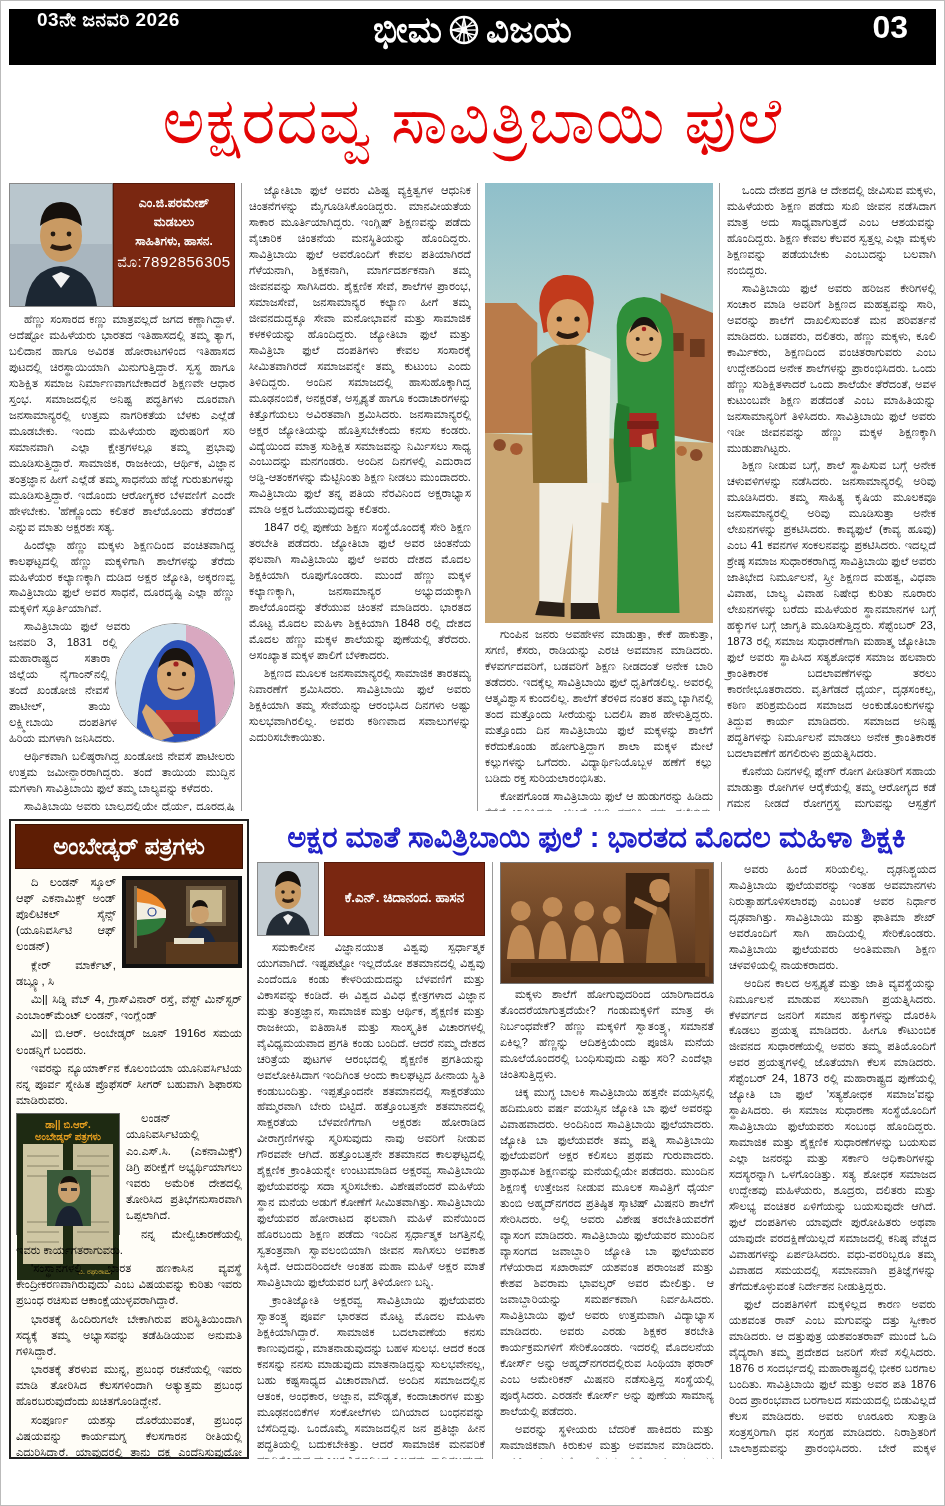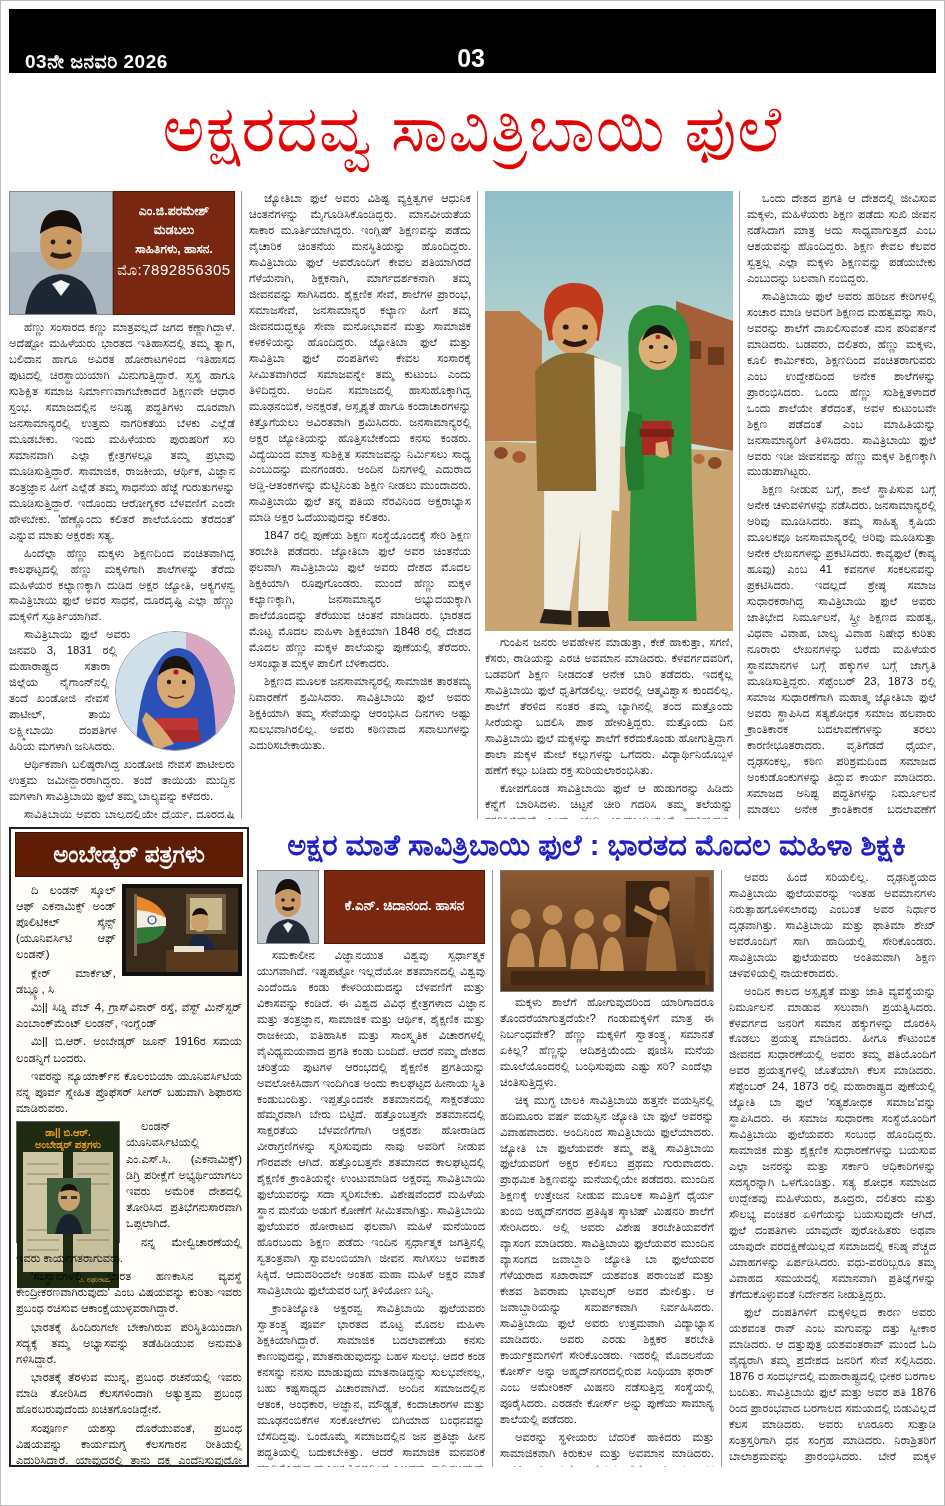--- a/index.html
+++ b/index.html
@@ -1,32 +1,32 @@
 <!DOCTYPE html>
 <html><head>
 <meta charset="utf-8">
 <style>
   *{margin:0;padding:0;box-sizing:border-box}
   html,body{width:945px;background:#e9e9e9}
   body{font-family:"Liberation Sans","DejaVu Sans",sans-serif}
   .sheet{position:relative;width:945px;height:1506px;background:#fff;border:1px solid #bbb;padding:8px;overflow:hidden}
   
-  .topbar{display:flex;align-items:flex-end;background:#000;color:#fff;height:64px;padding:0 16px}
+  .topbar{display:flex;align-items:flex-start;background:#000;color:#fff;height:56px;padding:0 28px}
   .topbar .date{width:230px;font-size:19px;font-weight:bold;letter-spacing:.5px}
   .masthead{flex:1;display:flex;align-items:center;justify-content:center;gap:7px;font-size:36px;font-weight:bold}
   .masthead svg{display:block}
-  .pageno{width:230px;text-align:right;font-size:25px;font-weight:bold}
+  .pageno{width:230px;text-align:right;font-size:32px;font-weight:bold}
   
   .headline{height:112px;display:flex;align-items:center;justify-content:center;color:#e30505;font-weight:normal;font-size:64px;letter-spacing:1px;white-space:nowrap}
   .subhead{background:#28b428;border:2px solid #fff;outline:1px solid #9cd49c;color:#1517c4;font-weight:bold;font-size:28px;text-align:center;padding:5px 0 7px}
   
   .main{display:flex;gap:6px;margin-top:6px;height:628px;overflow:hidden}
   .col{overflow:hidden;font-size:11.4px;line-height:1.4;text-align:justify;color:#111}
   .col.sep{border-left:1px solid #9a9a9a;padding-left:7px}
-  .c1{width:226px}.c2{width:230px}.c3{width:256px}.c4{flex:1}
+  .c1{width:226px}.c2{width:230px}.c3{width:236px}.c4{flex:1}
   .para{text-indent:15px;margin-bottom:2px}
   .byline-row{display:flex;gap:0;margin-bottom:5px}
   .byline-row .photo{width:104px;height:124px;border:1px solid #888;flex:none}
   .byline-box{flex:1;background:#7a2711;color:#fff;text-align:center;padding:10px 3px 4px;border:1px solid #55190a}
   .byline-box .n{font-size:12.5px;font-weight:bold;line-height:1.5}
   .byline-box .t{font-size:12px;font-weight:bold;line-height:1.6}
   .byline-box .p{font-size:15px;font-weight:normal;letter-spacing:.5px}
   .circle-photo{float:right;width:120px;height:120px;border-radius:50%;overflow:hidden;margin:4px 0 4px 6px;shape-outside:circle(50%);border:1px solid #999}
   .main-art{width:100%;height:440px;display:block;margin-bottom:4px}
   
@@ -44,20 +44,40 @@
   .sav-by .nbox{flex:1;background:#7a2711;color:#fff;display:flex;align-items:center;justify-content:center;font-weight:bold;font-size:13.5px;text-align:center;border:1px solid #55190a}
   .sculpt{width:100%;height:122px;display:block;margin-bottom:3px;border:1px solid #777}
 </style>
 </head>
 <body>
 
 <div class="sheet">
 
   <div class="topbar">
     <div class="date">03ನೇ ಜನವರಿ 2026</div>
+    <div class="masthead">
+      <span>ಭೀಮ</span>
+      <span>
+        <svg width="30" height="30" viewBox="0 0 30 30">
+          <circle cx="15" cy="15" r="13" fill="none" stroke="#fff" stroke-width="2.5"></circle>
+          <g stroke="#fff" stroke-width="1.4">
+            <line x1="15" y1="3" x2="15" y2="27"></line>
+              <line x1="3" y1="15" x2="27" y2="15"></line>
+            <line x1="6.5" y1="6.5" x2="23.5" y2="23.5"></line>
+              <line x1="23.5" y1="6.5" x2="6.5" y2="23.5"></line>
+            <line x1="15" y1="3" x2="10" y2="26"></line>
+              <line x1="15" y1="3" x2="20" y2="26"></line>
+            <line x1="3" y1="15" x2="26" y2="10"></line>
+              <line x1="3" y1="15" x2="26" y2="20"></line>
+          </g>
+          <circle cx="15" cy="15" r="3" fill="#fff"></circle>
+        </svg>
+      </span>
+      <span>ವಿಜಯ</span>
+    </div>
     <div class="pageno">03</div>
   </div>
 
   <div class="headline">ಅಕ್ಷರದವ್ವ ಸಾವಿತ್ರಿಬಾಯಿ ಫುಲೆ</div>
 
 
   <div class="main">
 
     <div class="col c1">
       <div class="byline-row">
@@ -75,21 +95,21 @@
           </svg>
         </div>
         <div class="byline-box">
           <div class="n">ಎಂ.ಜಿ.ಪರಮೇಶ್ ಮಡಬಲು</div>
           <div class="t">ಸಾಹಿತಿಗಳು, ಹಾಸನ.</div>
           <div class="p">ಮೊ:7892856305</div>
         </div>
       </div>
       <div>
           <p class="para">ಹೆಣ್ಣು ಸಂಸಾರದ ಕಣ್ಣು ಮಾತ್ರವಲ್ಲದೆ ಜಗದ ಕಣ್ಣಾಗಿದ್ದಾಳೆ. ಅದೆಷ್ಟೋ ಮಹಿಳೆಯರು ಭಾರತದ ಇತಿಹಾಸದಲ್ಲಿ ತಮ್ಮ ತ್ಯಾಗ, ಬಲಿದಾನ ಹಾಗೂ ಅವಿರತ ಹೋರಾಟಗಳಿಂದ ಇತಿಹಾಸದ ಪುಟದಲ್ಲಿ ಚಿರಸ್ಥಾಯಿಯಾಗಿ ಮಿನುಗುತ್ತಿದ್ದಾರೆ. ಸ್ವಸ್ಥ ಹಾಗೂ ಸುಶಿಕ್ಷಿತ ಸಮಾಜ ನಿರ್ಮಾಣವಾಗಬೇಕಾದರೆ ಶಿಕ್ಷಣವೇ ಆಧಾರ ಸ್ತಂಭ. ಸಮಾಜದಲ್ಲಿನ ಅನಿಷ್ಟ ಪದ್ಧತಿಗಳು ದೂರವಾಗಿ ಜನಸಾಮಾನ್ಯರಲ್ಲಿ ಉತ್ತಮ ನಾಗರಿಕತೆಯ ಬೆಳಕು ಎಲ್ಲೆಡೆ ಮೂಡಬೇಕು. ಇಂದು ಮಹಿಳೆಯರು ಪುರುಷರಿಗೆ ಸರಿ ಸಮಾನವಾಗಿ ಎಲ್ಲಾ ಕ್ಷೇತ್ರಗಳಲ್ಲೂ ತಮ್ಮ ಪ್ರಭಾವು ಮೂಡಿಸುತ್ತಿದ್ದಾರೆ. ಸಾಮಾಜಿಕ, ರಾಜಕೀಯ, ಆರ್ಥಿಕ, ವಿಜ್ಞಾನ ತಂತ್ರಜ್ಞಾನ ಹೀಗೆ ಎಲ್ಲೆಡೆ ತಮ್ಮ ಸಾಧನೆಯ ಹೆಜ್ಜೆ ಗುರುತುಗಳನ್ನು ಮೂಡಿಸುತ್ತಿದ್ದಾರೆ. ಇದೊಂದು ಆರೋಗ್ಯಕರ ಬೆಳವಣಿಗೆ ಎಂದೇ ಹೇಳಬೇಕು. 'ಹೆಣ್ಣೊಂದು ಕಲಿತರೆ ಶಾಲೆಯೊಂದು ತೆರೆದಂತೆ' ಎನ್ನುವ ಮಾತು ಅಕ್ಷರಶಃ ಸತ್ಯ.</p>
-          <p class="para">ಹಿಂದೆಲ್ಲಾ ಹೆಣ್ಣು ಮಕ್ಕಳು ಶಿಕ್ಷಣದಿಂದ ವಂಚಿತವಾಗಿದ್ದ ಕಾಲಘಟ್ಟದಲ್ಲಿ ಹೆಣ್ಣು ಮಕ್ಕಳಿಗಾಗಿ ಶಾಲೆಗಳನ್ನು ತೆರೆದು ಮಹಿಳೆಯರ ಕಲ್ಯಾಣಕ್ಕಾಗಿ ದುಡಿದ ಅಕ್ಷರ ಜ್ಯೋತಿ, ಅಕ್ಯಗಳನ್ವ ಸಾವಿತ್ರಿಬಾಯಿ ಫುಲೆ ಅವರ ಸಾಧನೆ, ದೂರದೃಷ್ಟಿ ಎಲ್ಲಾ ಹೆಣ್ಣು ಮಕ್ಕಳಿಗೆ ಸ್ಫೂರ್ತಿಯಾಗಿವೆ.</p>
+          <p class="para">ಹಿಂದೆಲ್ಲಾ ಹೆಣ್ಣು ಮಕ್ಕಳು ಶಿಕ್ಷಣದಿಂದ ವಂಚಿತವಾಗಿದ್ದ ಕಾಲಘಟ್ಟದಲ್ಲಿ ಹೆಣ್ಣು ಮಕ್ಕಳಿಗಾಗಿ ಶಾಲೆಗಳನ್ನು ತೆರೆದು ಮಹಿಳೆಯರ ಕಲ್ಯಾಣಕ್ಕಾಗಿ ದುಡಿದ ಅಕ್ಷರ ಜ್ಯೋತಿ, ಅಕ್ಕರಣವ್ವ ಸಾವಿತ್ರಿಬಾಯಿ ಫುಲೆ ಅವರ ಸಾಧನೆ, ದೂರದೃಷ್ಟಿ ಎಲ್ಲಾ ಹೆಣ್ಣು ಮಕ್ಕಳಿಗೆ ಸ್ಫೂರ್ತಿಯಾಗಿವೆ.</p>
         </div>
       <div class="circle-photo">
         <svg width="118" height="118" viewBox="0 0 118 118">
           <rect width="118" height="118" fill="#cfe0ea"></rect>
           <rect x="70" width="48" height="118" fill="#d9a8c0"></rect>
           <path d="M20 118 Q22 60 36 40 Q48 16 62 16 Q80 16 90 42 Q100 66 100 118 Z" fill="#2b50b8"></path>
           <ellipse cx="60" cy="52" rx="19" ry="24" fill="#d8a873"></ellipse>
           <path d="M42 44 Q46 24 60 24 Q74 24 78 44 Q68 36 60 36 Q50 36 42 44 Z" fill="#1a1410"></path>
           <circle cx="60" cy="40" r="2.6" fill="#a02020"></circle>
           <circle cx="53" cy="50" r="2.2" fill="#241a12"></circle>

